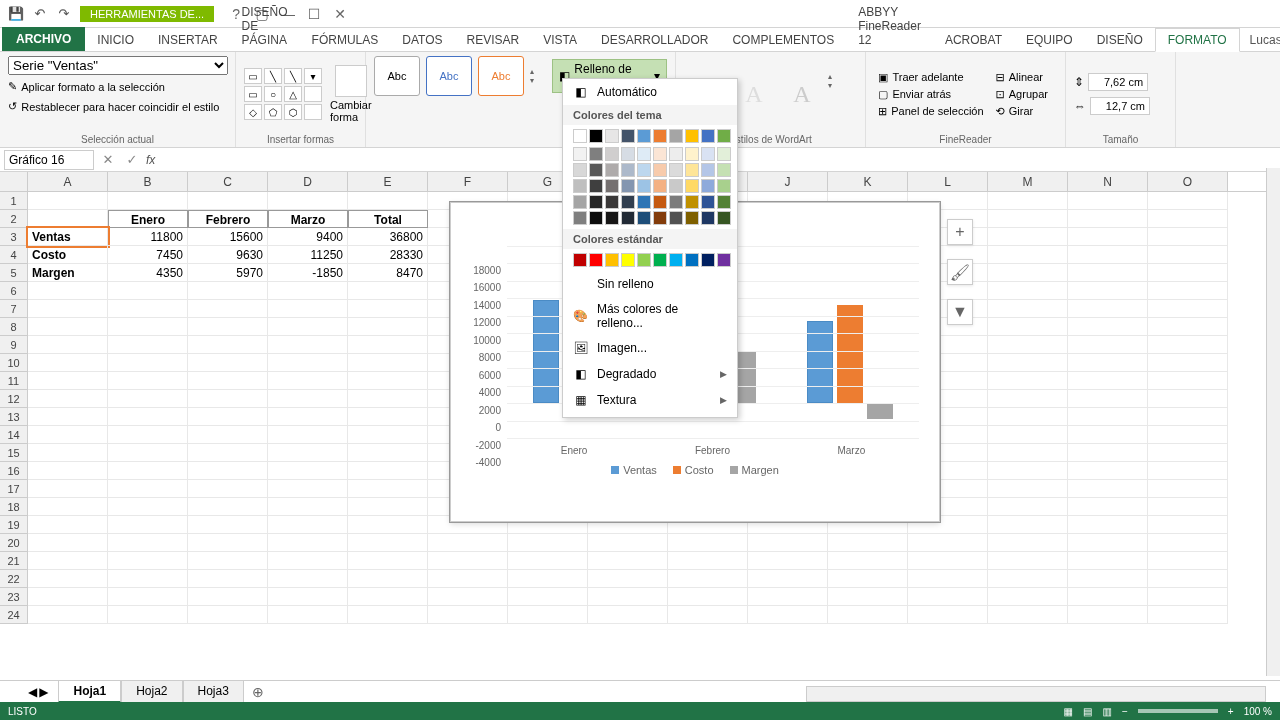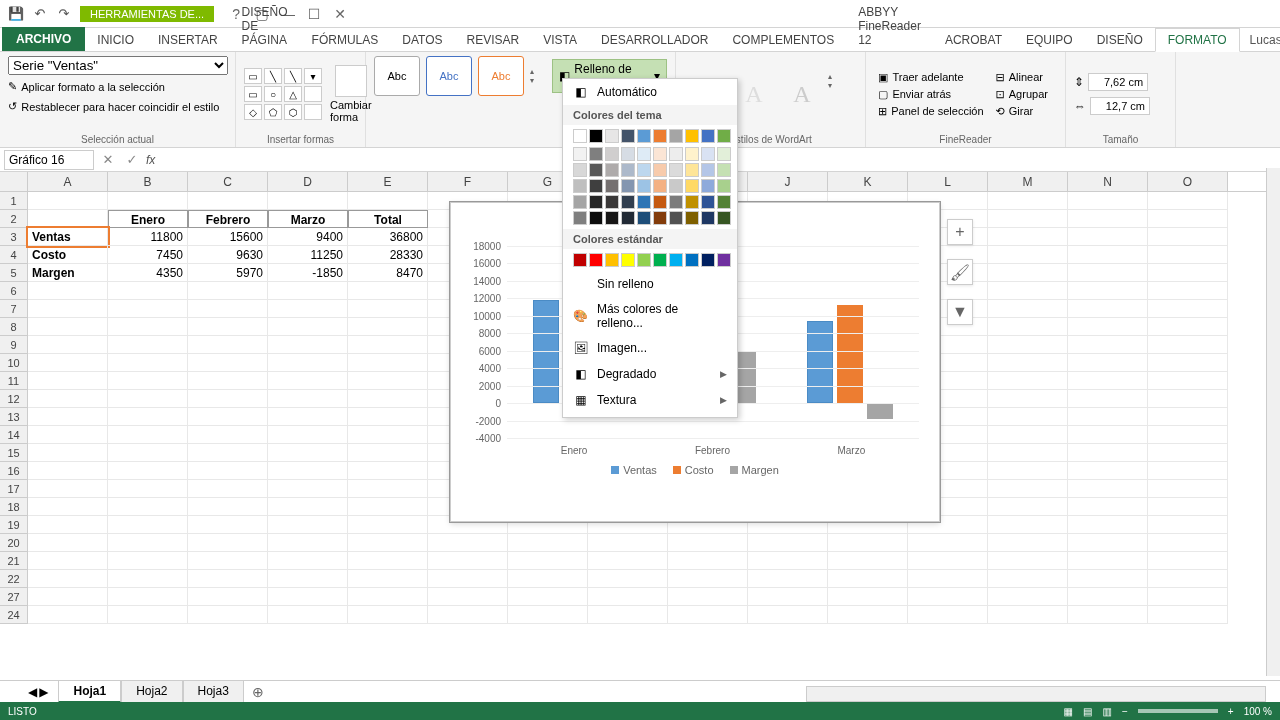--- a/index.html
+++ b/index.html
@@ -68,21 +68,21 @@
 .cell.header { font-weight: bold; text-align: center; border: 1px solid #999; background: #fff; }
 .cell.rlabel { font-weight: bold; text-align: left; }
 .cell.num { text-align: right; }
 
 
 .chart-container { position: absolute; left: 450px; top: 30px; width: 490px; height: 320px; background: #fff; border: 1px solid #ccc; box-shadow: 0 2px 6px rgba(0,0,0,0.15); }
 .chart-selected { outline: 1px solid #999; }
 .chart-title { text-align: center; font-size: 18px; color: #555; padding: 14px 0 8px; }
 .chart-plot { position: relative; height: 210px; margin: 0 20px 0 56px; }
 .y-axis { position: absolute; left: -46px; top: 0; height: 100%; width: 40px; }
-.y-tick { position: absolute; right: 0; font-size: 10px; color: #666; transform: translateY(-50%); }
+.y-tick { position: absolute; right: 0; font-size: 10px; color: #666; transform: translateY(-50%); margin-top: 24px; }
 .grid-line { position: absolute; left: 0; right: 0; border-top: 1px solid #eee; }
 .bars-area { position: absolute; left: 0; right: 0; top: 0; bottom: 18px; display: flex; justify-content: space-around; align-items: flex-end; }
 .bar-group { display: flex; align-items: flex-end; gap: 4px; }
 .bar { width: 26px; }
 .bar.ventas { background: #5b9bd5; border: 1px solid #4a8bc5; }
 .bar.costo { background: #ed7d31; }
 .bar.margen { background: #a5a5a5; }
 .x-labels { position: absolute; bottom: 0; left: 0; right: 0; display: flex; justify-content: space-around; font-size: 10px; color: #666; }
 .chart-legend { display: flex; justify-content: center; gap: 16px; padding: 8px 0; font-size: 11px; color: #666; }
 .legend-item { display: flex; align-items: center; gap: 4px; }
@@ -261,21 +261,21 @@
         <div class="row-h">13</div>
         <div class="row-h">14</div>
         <div class="row-h">15</div>
         <div class="row-h">16</div>
         <div class="row-h">17</div>
         <div class="row-h">18</div>
         <div class="row-h">19</div>
         <div class="row-h">20</div>
         <div class="row-h">21</div>
         <div class="row-h">22</div>
-        <div class="row-h">27</div>
+        <div class="row-h">23</div>
         <div class="row-h">24</div>
       </div>
     <div class="cells" id="cells">
         <div class="cell-row">
           <div class="cell"></div>
           <div class="cell"></div>
           <div class="cell"></div>
           <div class="cell"></div>
           <div class="cell"></div>
           <div class="cell"></div>

